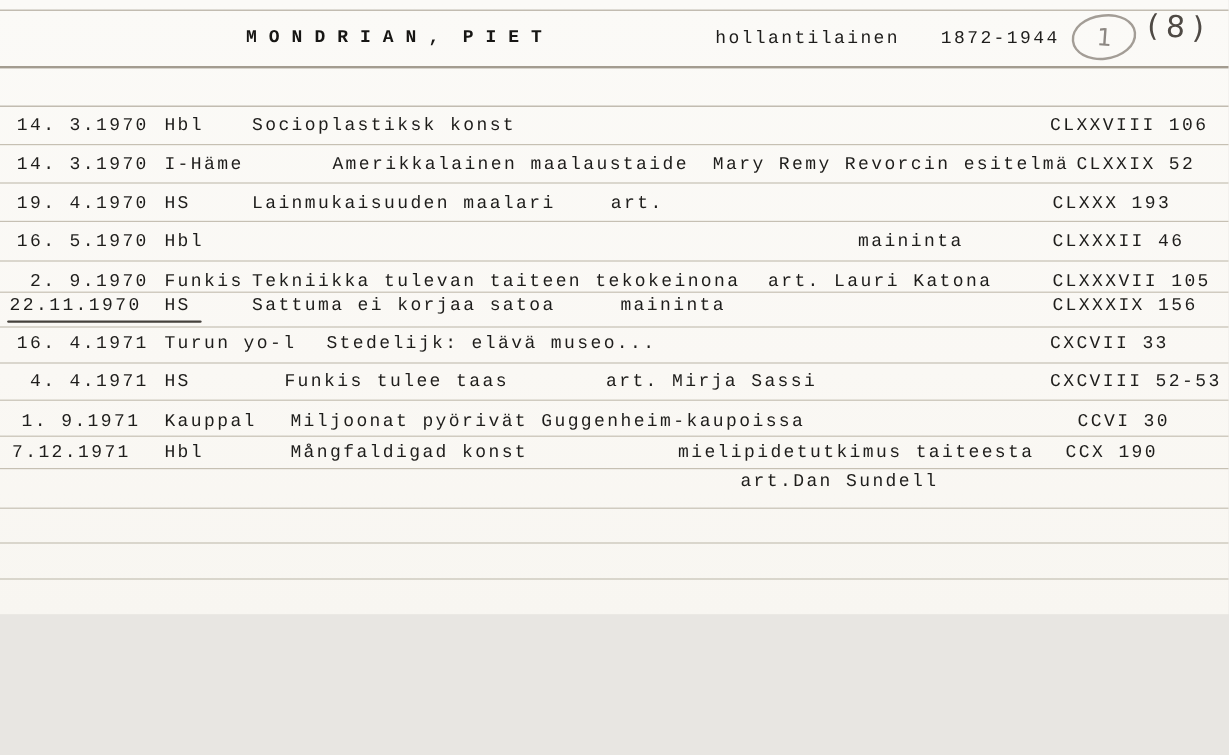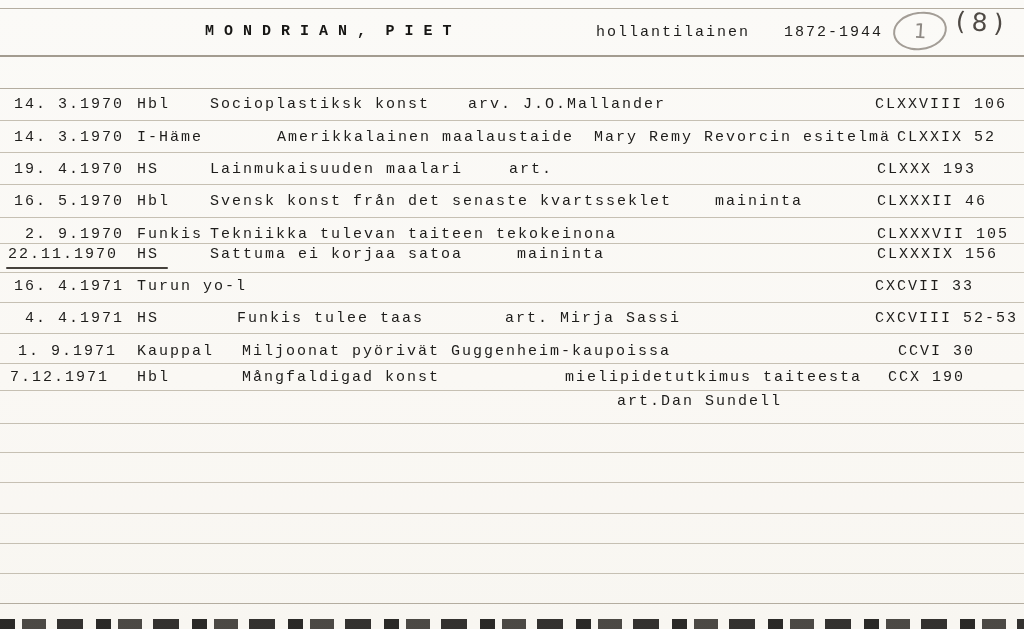--- a/index.html
+++ b/index.html
@@ -1,18 +1,18 @@
 <!DOCTYPE html>
 <html><head>
 <meta charset="utf-8">
 <style>
   html,body{margin:0;padding:0;background:#e8e6e2;}
   .card{
     position:relative;
-    width:1024px;height:629px;
+    width:1024px;height:512px;
     background:linear-gradient(180deg,#fbfaf7 0%,#faf8f4 60%,#f8f6f1 100%);
     overflow:hidden;
     font-family:"Liberation Mono","DejaVu Sans Mono",monospace;
   }
   .rule{position:absolute;left:0;width:1024px;height:1px;background:#c6c0b3;}
   .rule.strong{background:#a39c90;height:2px;}
   .rule.med{background:#b4ada0;}
   .tw{
     position:absolute;
     font-family:"Liberation Mono","DejaVu Sans Mono",monospace;
@@ -84,55 +84,55 @@
   <span class="tw" style="left:596px;top:25px">hollantilainen</span>
   <span class="tw" style="left:784px;top:25px">1872-1944</span>
   <span class="circle-annot">
     <span class="num">1</span>
   </span>
   <span class="hand paren-annot">(8)</span>
 
   <span class="tw" style="left:14px;top:97px">14. 3.1970</span>
   <span class="tw" style="left:137px;top:97px">Hbl</span>
   <span class="tw" style="left:210px;top:97px">Socioplastiksk konst</span>
-  <span class="tw" style="left:468px;top:97px">arv. J.O.Mallander</span>
   <span class="tw" style="left:875px;top:97px">CLXXVIII 106</span>
 
   <span class="tw" style="left:14px;top:130px">14. 3.1970</span>
   <span class="tw" style="left:137px;top:130px">I-Häme</span>
   <span class="tw" style="left:594px;top:130px">Mary Remy Revorcin esitelmä</span>
   <span class="tw" style="left:277px;top:130px">Amerikkalainen maalaustaide</span>
   <span class="tw" style="left:897px;top:130px">CLXXIX 52</span>
 
   <span class="tw" style="left:14px;top:162px">19. 4.1970</span>
   <span class="tw" style="left:137px;top:162px">HS</span>
   <span class="tw" style="left:210px;top:162px">Lainmukaisuuden maalari</span>
   <span class="tw" style="left:509px;top:162px">art.</span>
   <span class="tw" style="left:877px;top:162px">CLXXX 193</span>
 
   <span class="tw" style="left:14px;top:194px">16. 5.1970</span>
   <span class="tw" style="left:137px;top:194px">Hbl</span>
-  <span class="tw" style="left:210px;top:194px">Svensk konst från det senaste kvartsseklet</span>
   <span class="tw" style="left:715px;top:194px">maininta</span>
   <span class="tw" style="left:877px;top:194px">CLXXXII 46</span>
 
   <span class="tw" style="left:25px;top:227px">2. 9.1970</span>
   <span class="tw" style="left:137px;top:227px">Funkis</span>
   <span class="tw" style="left:210px;top:227px">Tekniikka tulevan taiteen tekokeinona</span>
+  <span class="tw" style="left:640px;top:227px">art. Lauri Katona</span>
   <span class="tw" style="left:877px;top:227px">CLXXXVII 105</span>
 
   <span class="tw" style="left:8px;top:247px">22.11.1970</span>
   <span class="tw" style="left:137px;top:247px">HS</span>
   <span class="tw" style="left:210px;top:247px">Sattuma ei korjaa satoa</span>
   <span class="tw" style="left:517px;top:247px">maininta</span>
   <span class="tw" style="left:877px;top:247px">CLXXXIX 156</span>
   <div class="pen-underline"></div>
 
   <span class="tw" style="left:14px;top:279px">16. 4.1971</span>
   <span class="tw" style="left:137px;top:279px">Turun yo-l</span>
+  <span class="tw" style="left:272px;top:279px">Stedelijk: elävä museo...</span>
   <span class="tw" style="left:875px;top:279px">CXCVII 33</span>
 
   <span class="tw" style="left:25px;top:311px">4. 4.1971</span>
   <span class="tw" style="left:137px;top:311px">HS</span>
   <span class="tw" style="left:237px;top:311px">Funkis tulee taas</span>
   <span class="tw" style="left:505px;top:311px">art. Mirja Sassi</span>
   <span class="tw" style="left:875px;top:311px">CXCVIII 52-53</span>
 
   <span class="tw" style="left:18px;top:344px">1. 9.1971</span>
   <span class="tw" style="left:137px;top:344px">Kauppal</span>

